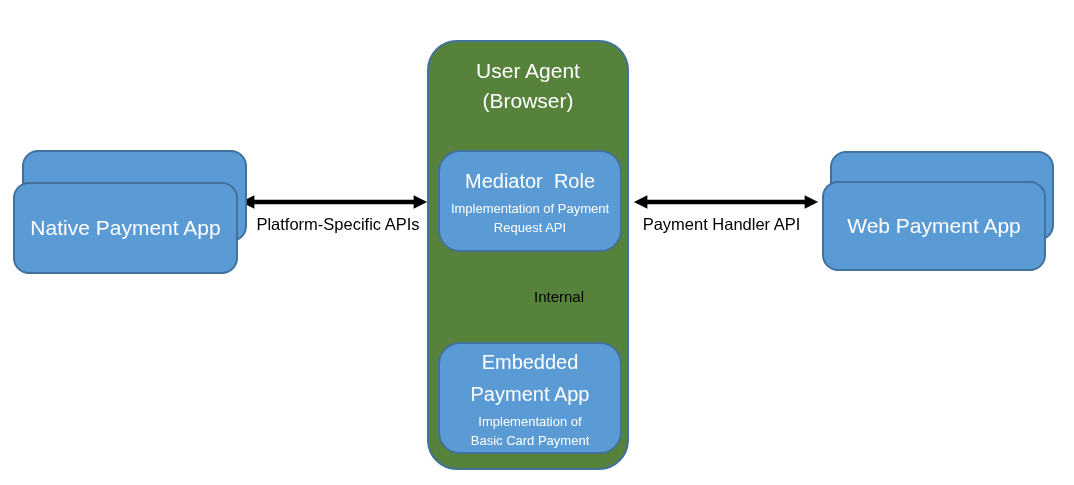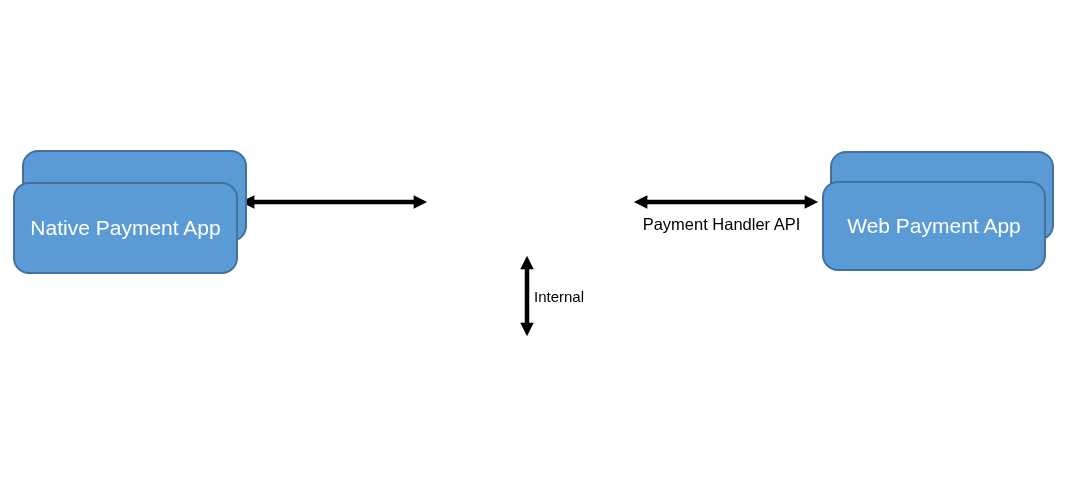--- a/index.html
+++ b/index.html
@@ -107,17 +107,33 @@
   <div class="stack-back native-back"></div>
   <div class="stack-front native-front">
     <span>Native Payment App</span>
   </div>
 
   <div class="stack-back web-back"></div>
   <div class="stack-front web-front">
     <span>Web Payment App</span>
   </div>
 
+  <div class="ua-box">
+    <div class="ua-title">
+      <span>User Agent (Browser)</span>
+    </div>
 
+    <div class="inner-box mediator">
+      <div class="box-title">Mediator  Role</div>
+      <div class="box-sub wide">Implementation of Payment Request API</div>
+    </div>
+
+    <div class="inner-box embedded">
+      <div class="box-title narrow">Embedded Payment App</div>
+      <div class="box-sub narrow">Implementation of Basic Card Payment</div>
+    </div>
+  </div>
+
+  <div class="arrow-label label-platform">Platform-Specific APIs</div>
   <div class="arrow-label label-handler">Payment Handler API</div>
   <div class="arrow-label label-internal">Internal</div>
 
 </div>
 
 </body></html>

